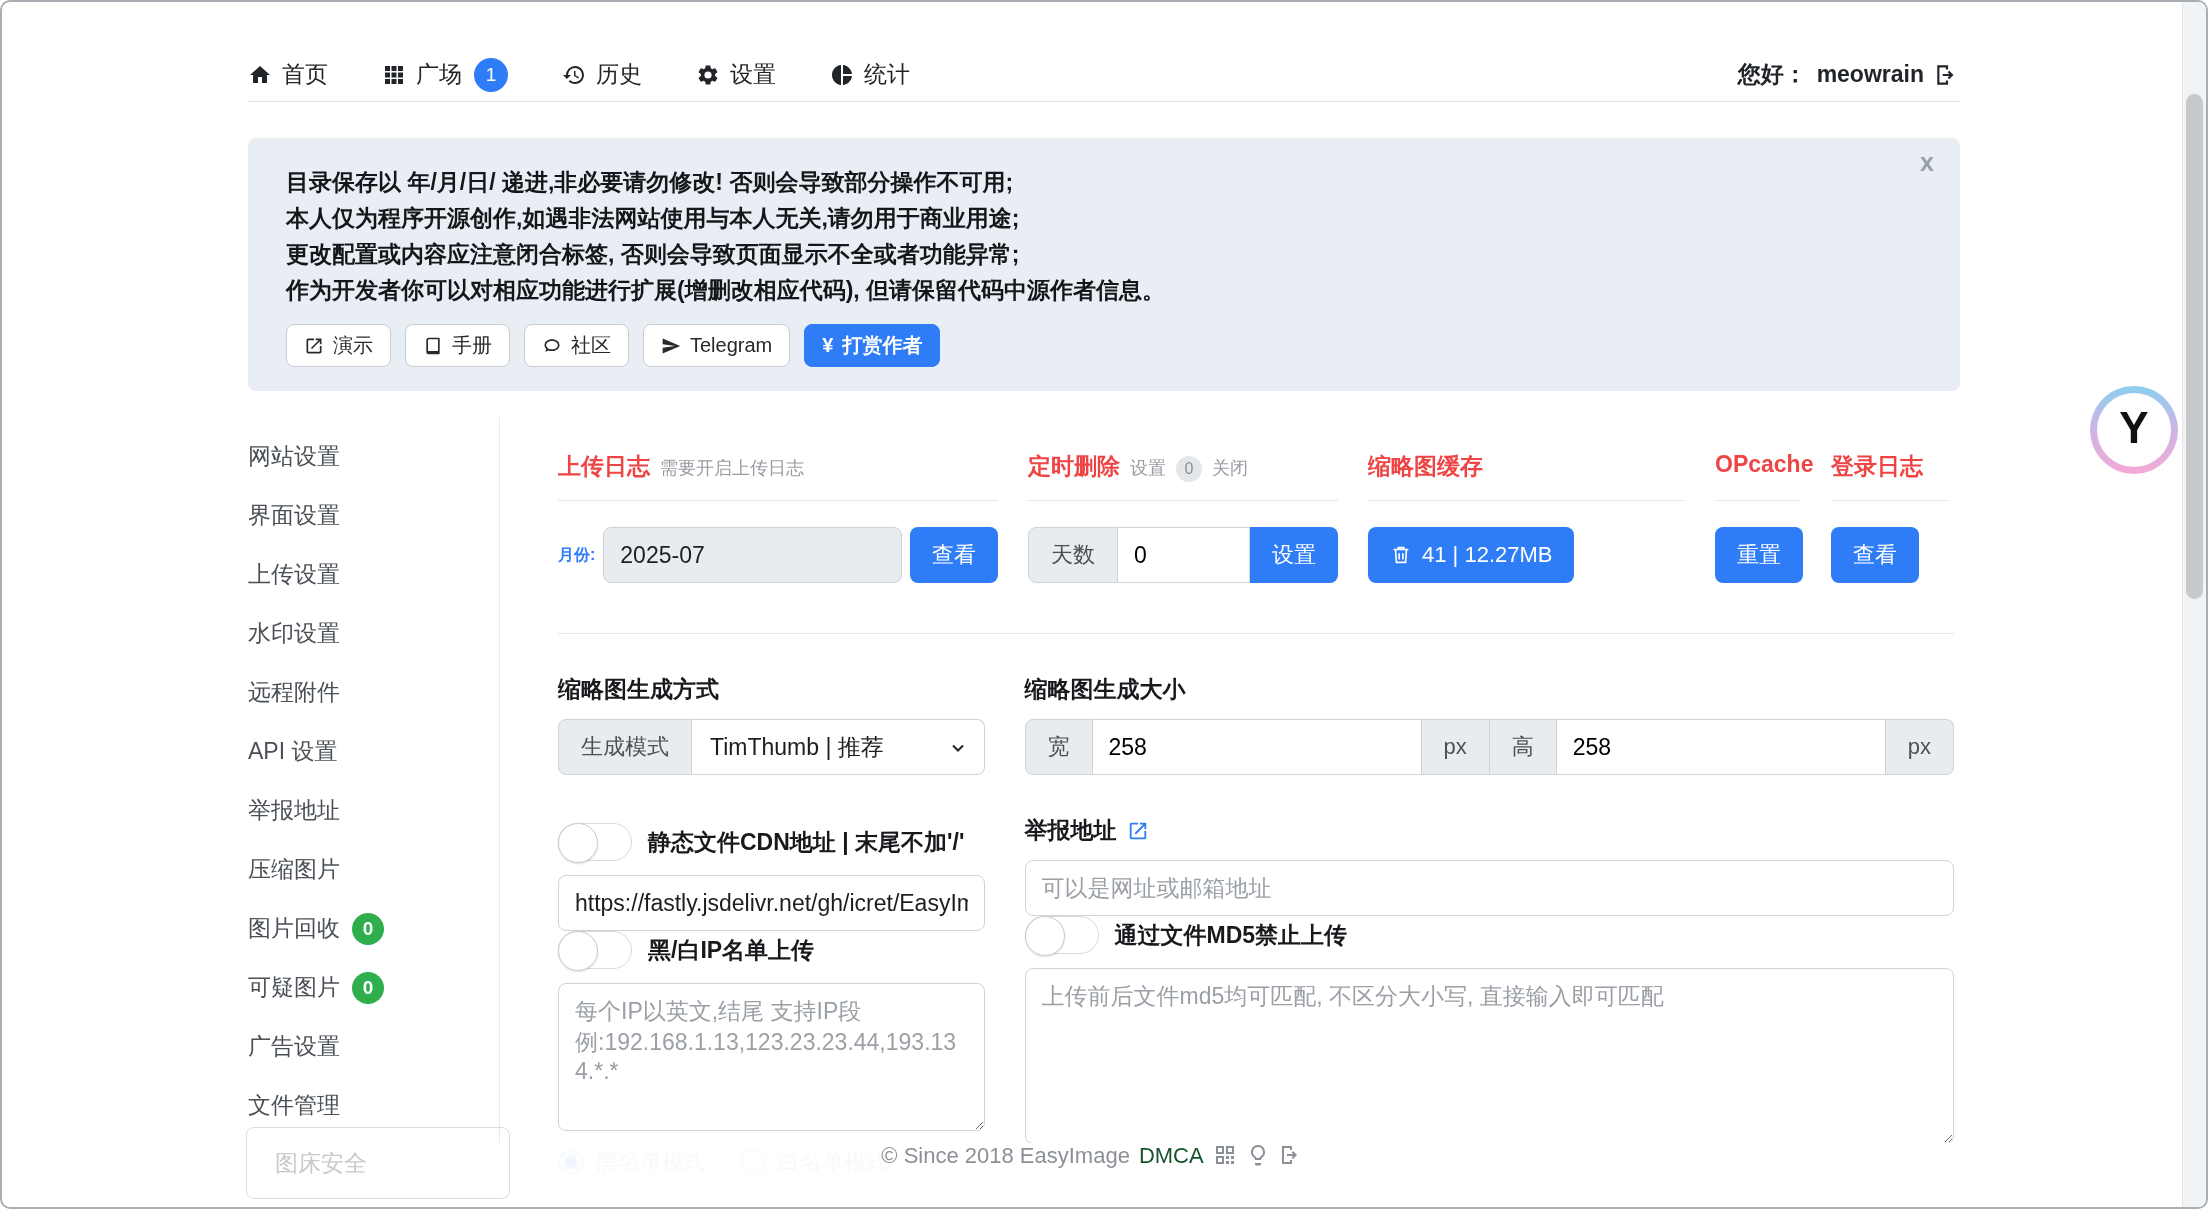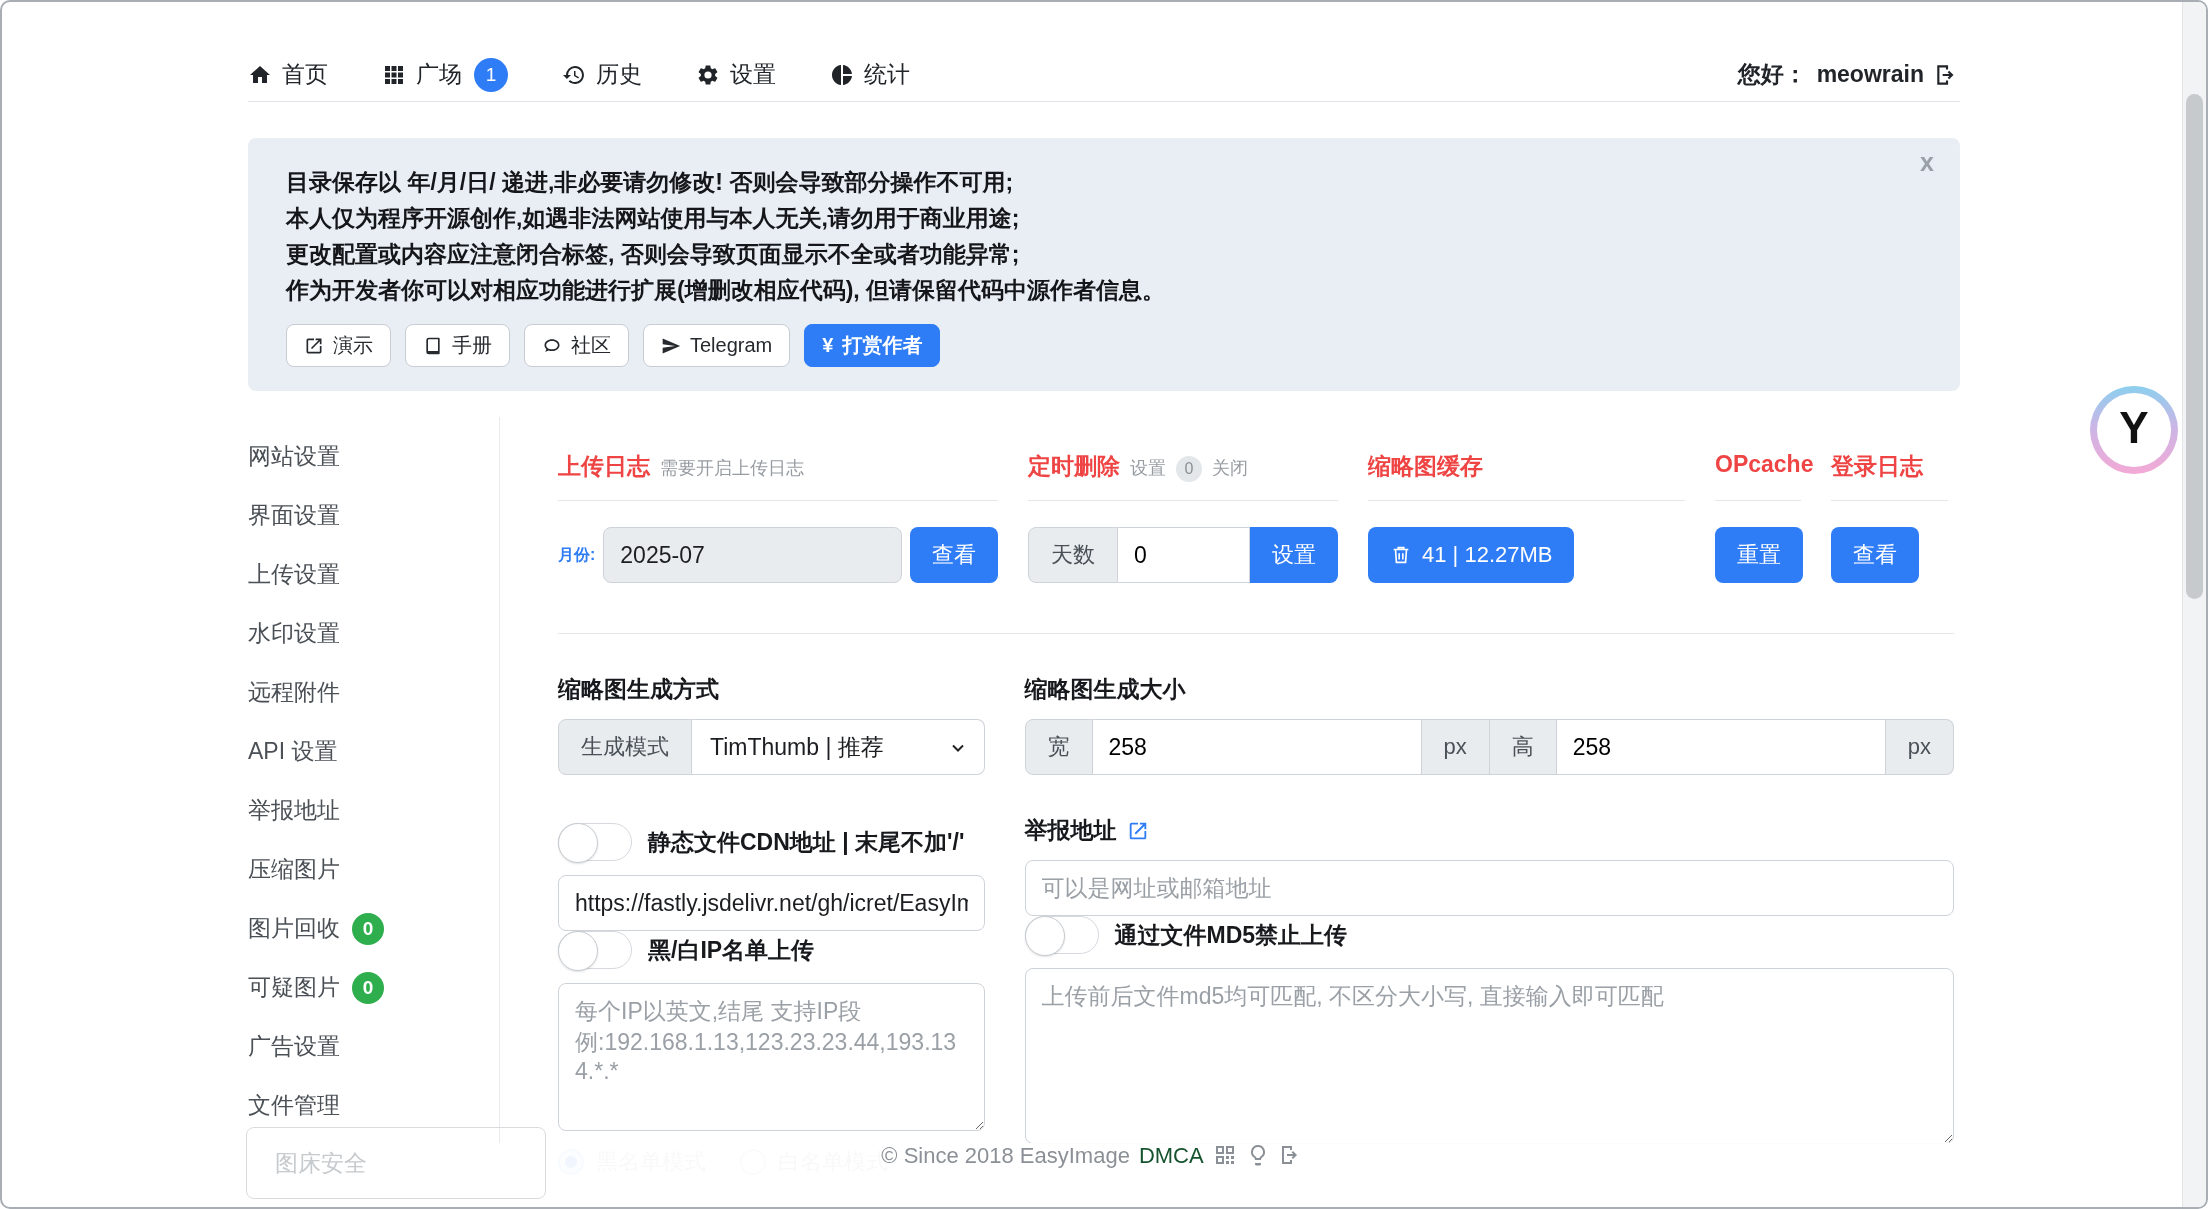--- a/index.html
+++ b/index.html
@@ -96,21 +96,21 @@
   .radio-row{display:flex;align-items:center;gap:34px;margin-top:12px}
   .radio{display:flex;align-items:center;gap:12px;font-size:22px;color:#9aa0a6;cursor:pointer}
   .rdot{width:26px;height:26px;border-radius:50%;border:2px solid #c4c8cc;background:#fff;position:relative;flex:none}
   .rdot.on{border-color:#8fbef2;background:#c5ddfa}
   .rdot.on::after{content:"";position:absolute;left:50%;top:50%;width:12px;height:12px;margin:-6px 0 0 -6px;border-radius:50%;background:#3d86f2}
   
   .footer{position:absolute;left:2px;right:26px;bottom:2px;height:62px;background:rgba(255,255,255,.93);z-index:4;
        display:flex;justify-content:center;gap:9px;font-size:22px;color:#8b9096}
   .footer svg{width:24px;height:24px;fill:#8b9096}
   .footer a{color:#14532d;text-decoration:none}
-  .ghost-item{position:absolute;left:244px;bottom:8px;z-index:5;width:300px;height:72px;border:1px solid #d9dcdf;border-radius:8px;
+  .ghost-item{position:absolute;left:244px;bottom:8px;z-index:5;width:264px;height:72px;border:1px solid #d9dcdf;border-radius:8px;
        display:flex;align-items:center;padding-left:28px;font-size:23px;color:#c6cacd;background:transparent}
   
   .float-logo{position:absolute;right:28px;top:384px;z-index:6;width:88px;height:88px;border-radius:50%;
        background:linear-gradient(180deg,#8ccfee 0%,#c9b6e6 45%,#f4a9d5 100%);display:flex;align-items:center;justify-content:center;cursor:pointer}
   .float-logo .inner{width:74px;height:74px;border-radius:50%;background:#fff;display:flex;align-items:center;justify-content:center}
   .float-logo .glyph{font-size:44px;font-weight:900;color:#111;transform:translateY(-2px)}
 </style>
 </head>
 <body>
 

